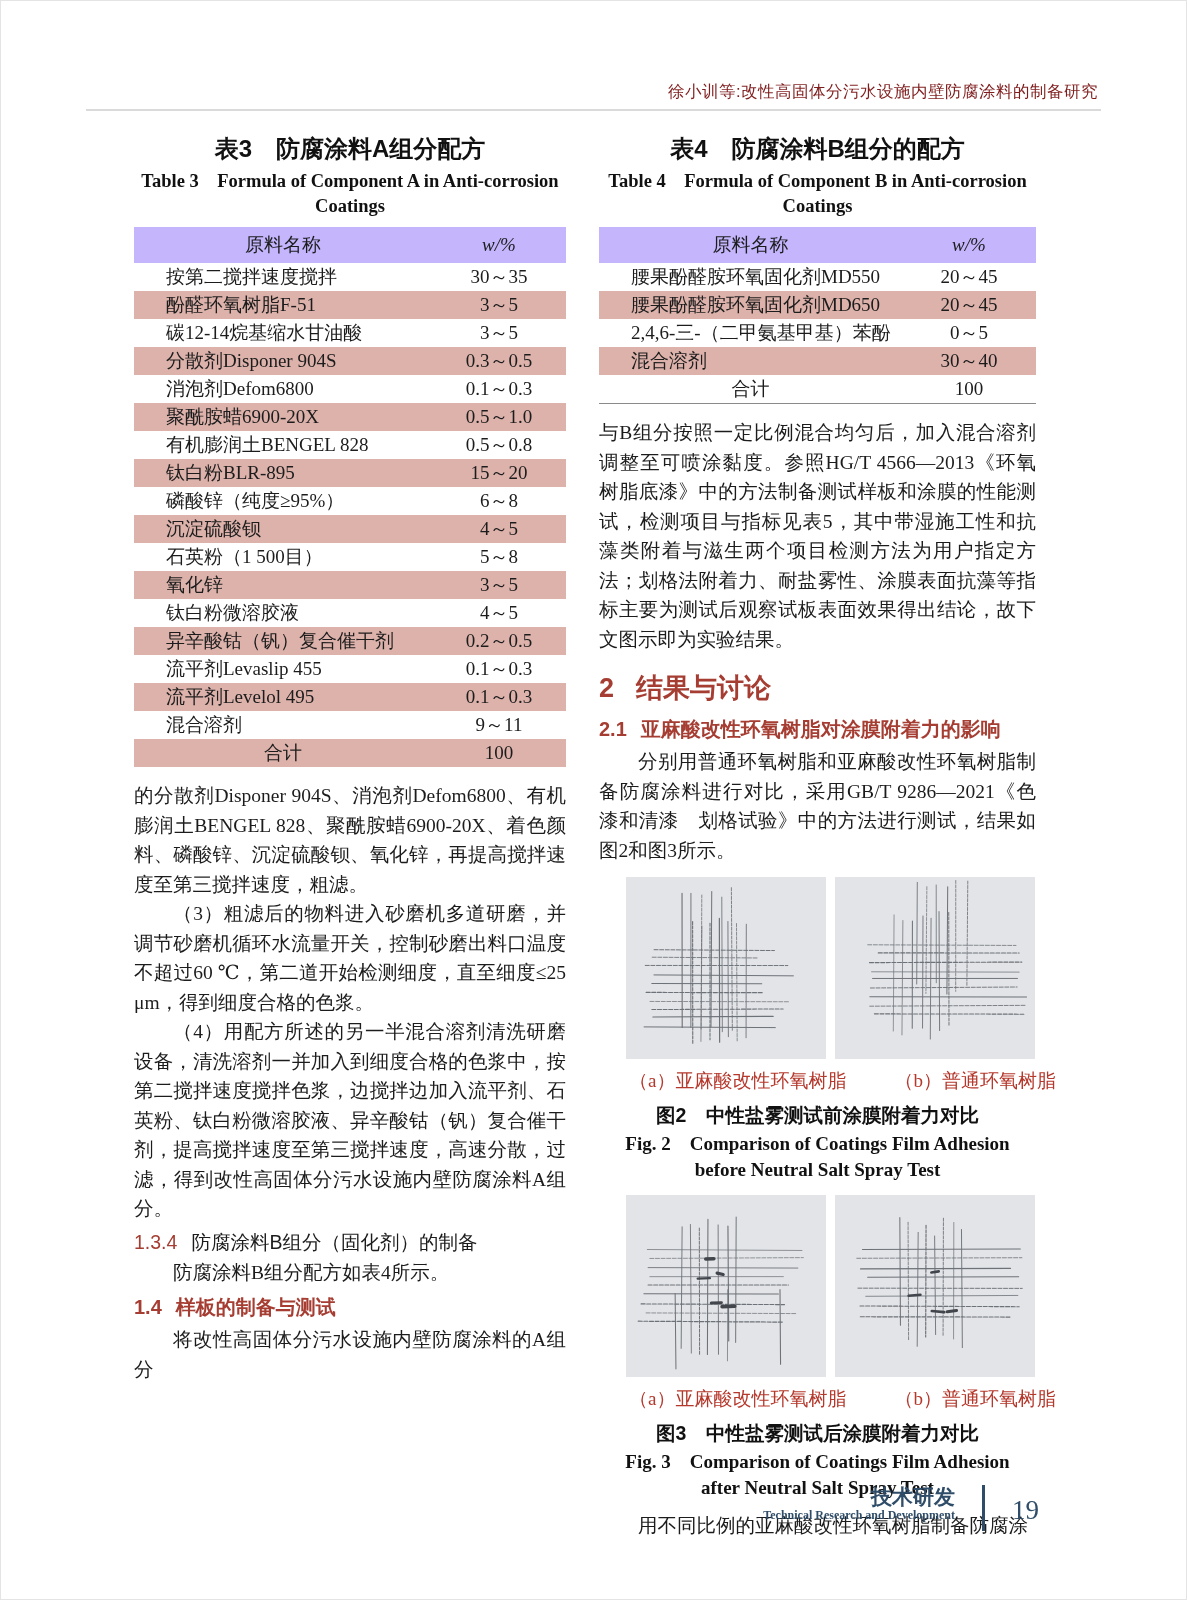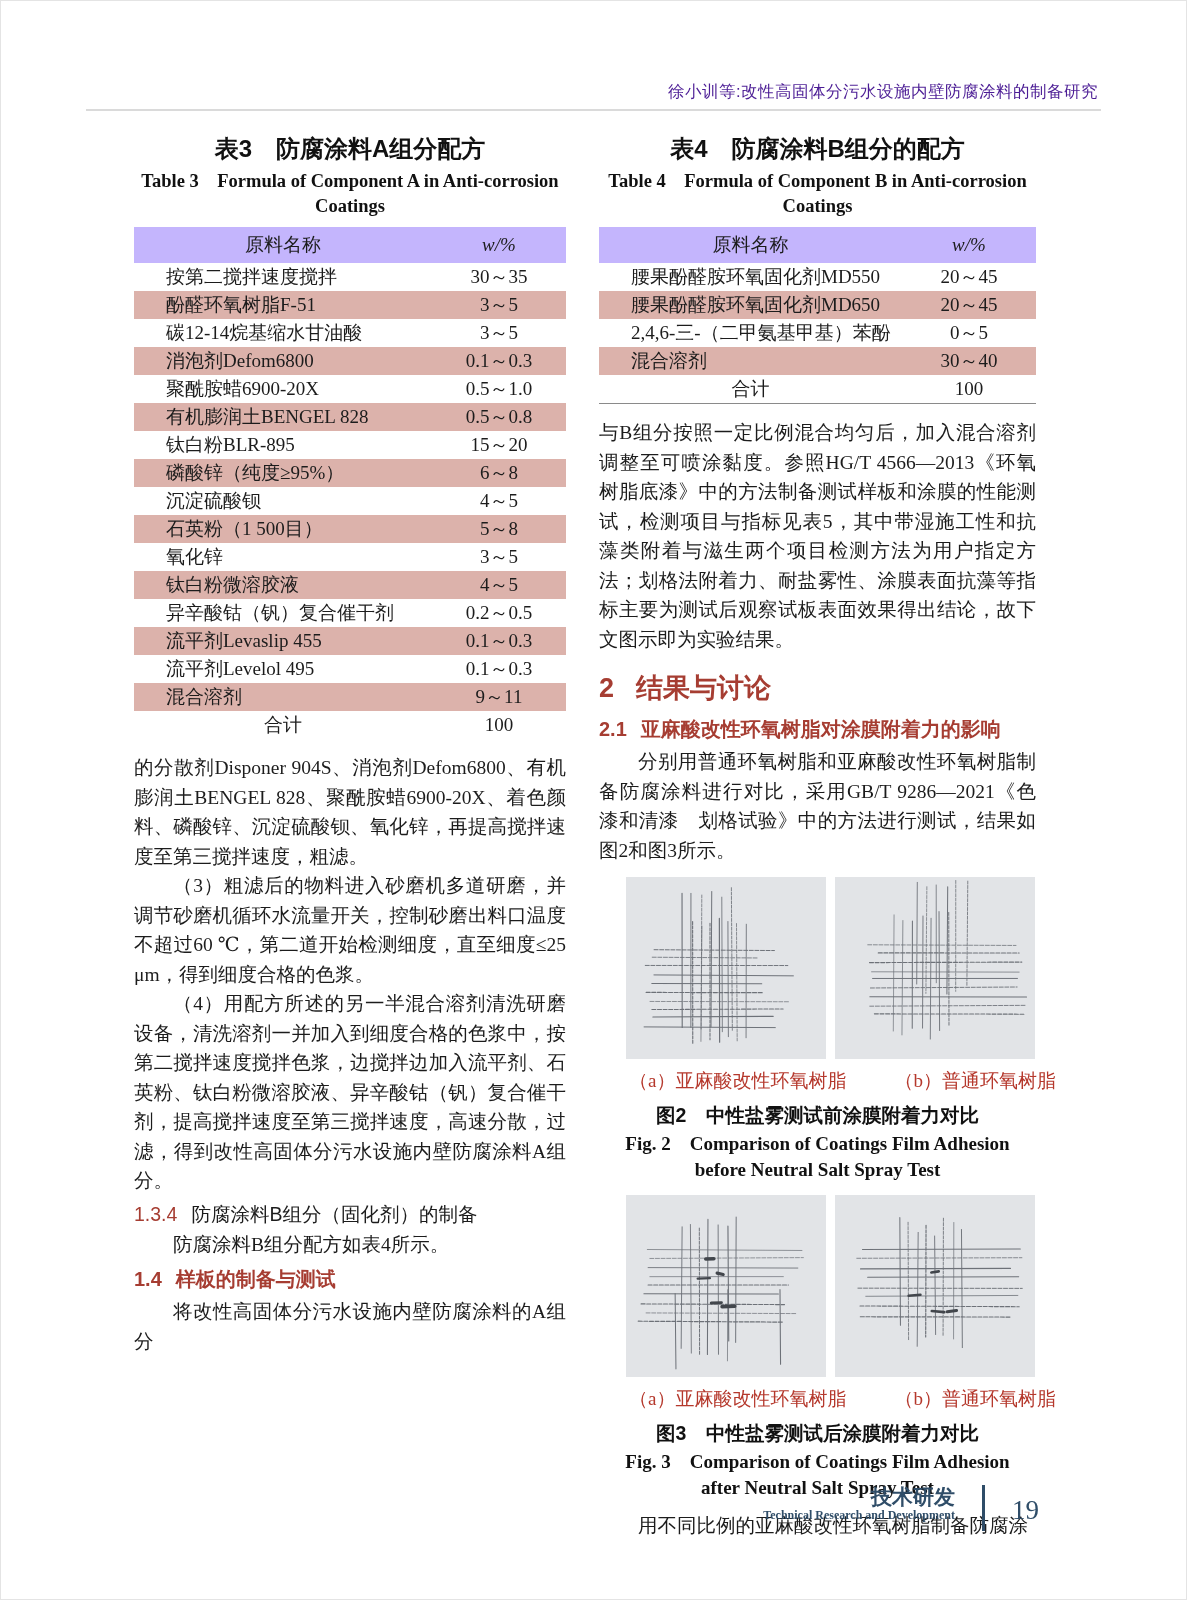--- a/index.html
+++ b/index.html
@@ -12,21 +12,21 @@
     box-sizing:border-box;
     font-family:"Liberation Serif","DejaVu Serif",serif;
     color:#1c1c1c;
     overflow:hidden;
   }
   
   .running-head{
     position:absolute;top:80px;left:85px;right:88px;
     text-align:right;
     font-family:"Liberation Sans","DejaVu Sans",sans-serif;
-    font-size:16.5px;color:#4c1d95;letter-spacing:.5px;
+    font-size:16.5px;color:#7f1d1d;letter-spacing:.5px;
   }
   .head-rule{position:absolute;top:108px;left:85px;right:85px;border-top:2px solid #dadada;}
 
   
   .content{
     position:absolute;top:124px;left:133px;
     display:grid;grid-template-columns:432px 437px;column-gap:33px;
   }
 
   
@@ -127,20 +127,24 @@
                 <td class="cell-name">按第二搅拌速度搅拌</td>
                 <td class="cell-val">30～35</td>
               </tr>
               <tr>
                 <td class="cell-name">酚醛环氧树脂F-51</td>
                 <td class="cell-val">3～5</td>
               </tr>
               <tr>
                 <td class="cell-name">碳12-14烷基缩水甘油酸</td>
                 <td class="cell-val">3～5</td>
+              </tr>
+              <tr>
+                <td class="cell-name">分散剂Disponer 904S</td>
+                <td class="cell-val">0.3～0.5</td>
               </tr>
               <tr>
                 <td class="cell-name">消泡剂Defom6800</td>
                 <td class="cell-val">0.1～0.3</td>
               </tr>
               <tr>
                 <td class="cell-name">聚酰胺蜡6900-20X</td>
                 <td class="cell-val">0.5～1.0</td>
               </tr>
               <tr>

